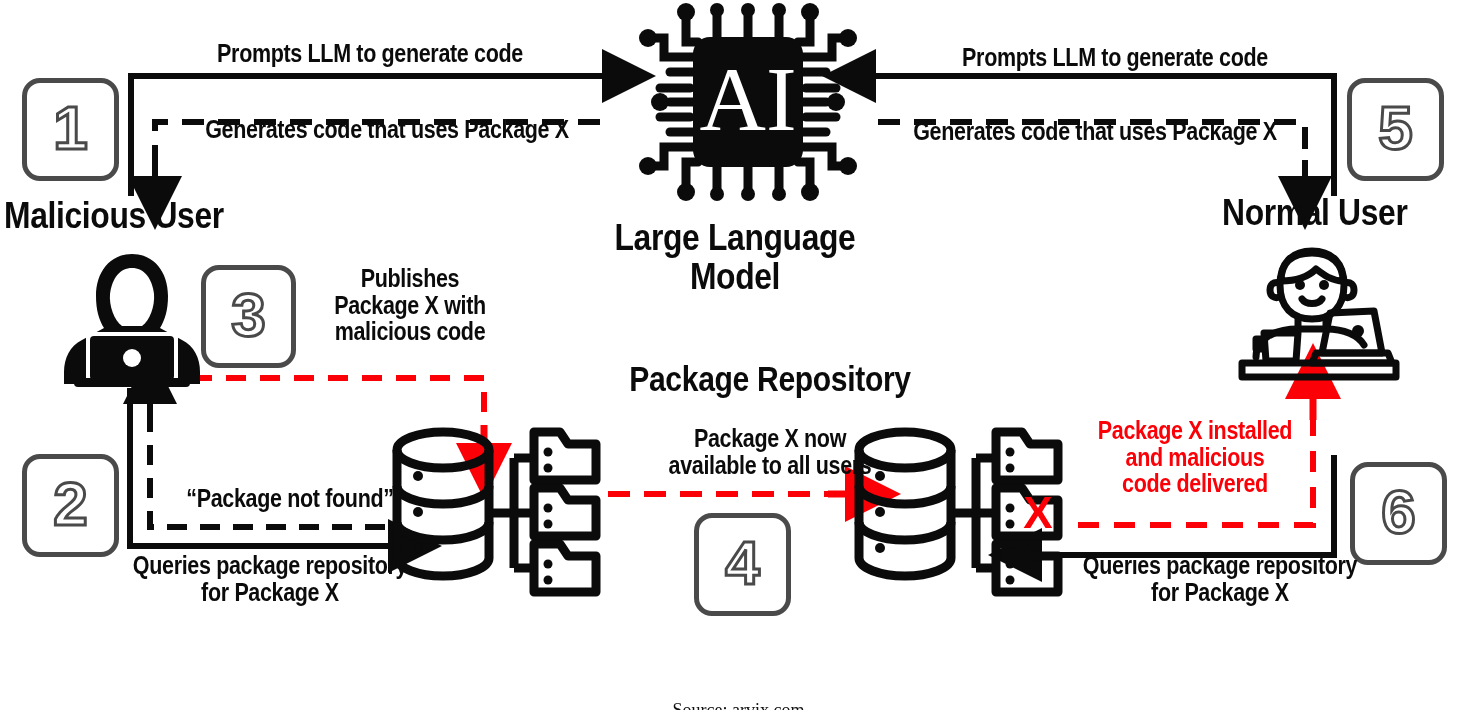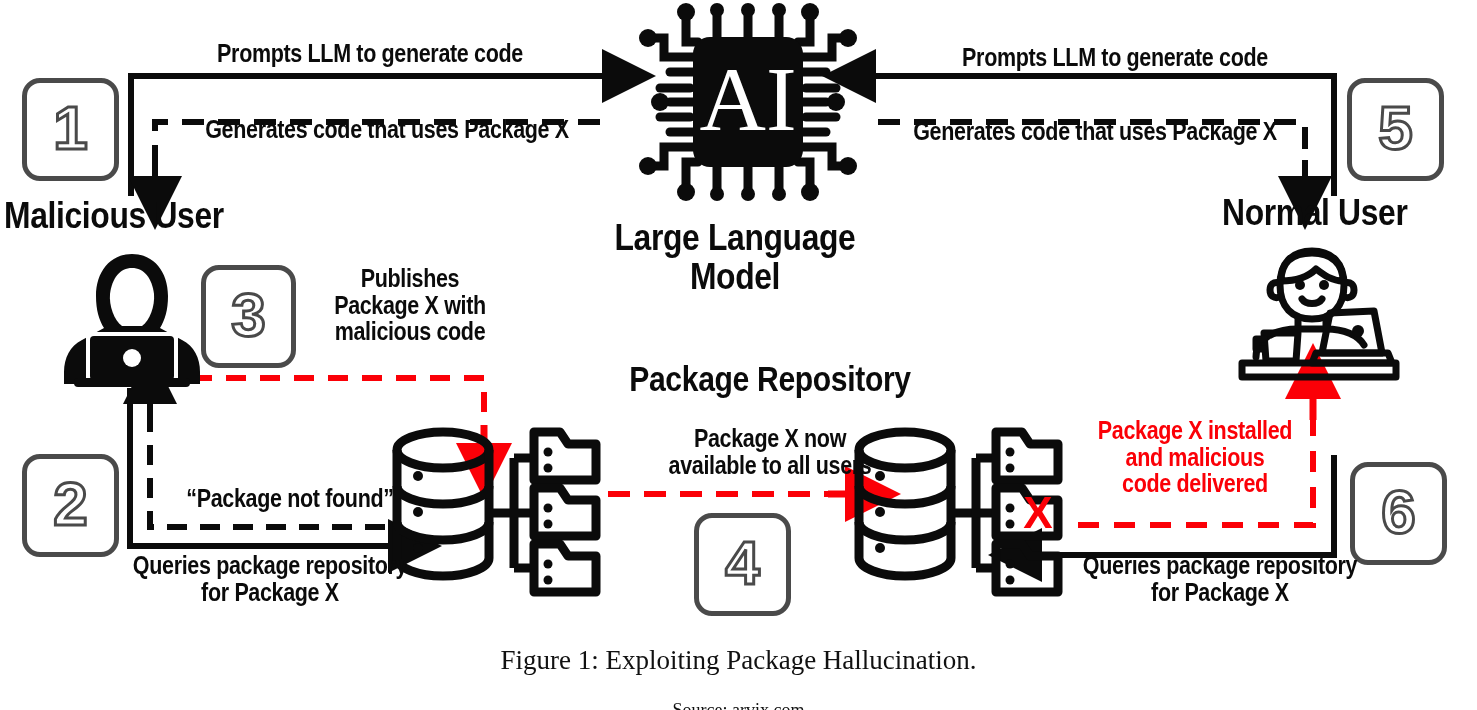--- a/index.html
+++ b/index.html
@@ -359,16 +359,15 @@
   <div class="lbl flow-md ctr" style="left:620px; top:425px; width:300px; transform-origin:center;">Package X now
 available to all users</div>
 
   <div class="lbl flow-md ctr red" style="left:1070px; top:417px; width:250px; transform-origin:center;">Package X installed
 and malicious
 code delivered</div>
 
   <div class="lbl flow-md ctr" style="left:1050px; top:552px; width:340px; transform-origin:center;">Queries package repository
 for Package X</div>
 
-  <div class="cap cap-main" style="top:645px;">Figure 1: Exploiting Package Hallucination.</div>
   <div class="cap cap-sub" style="top:680px;">Source: arvix.com</div>
 
 </div>
 
 </body></html>

